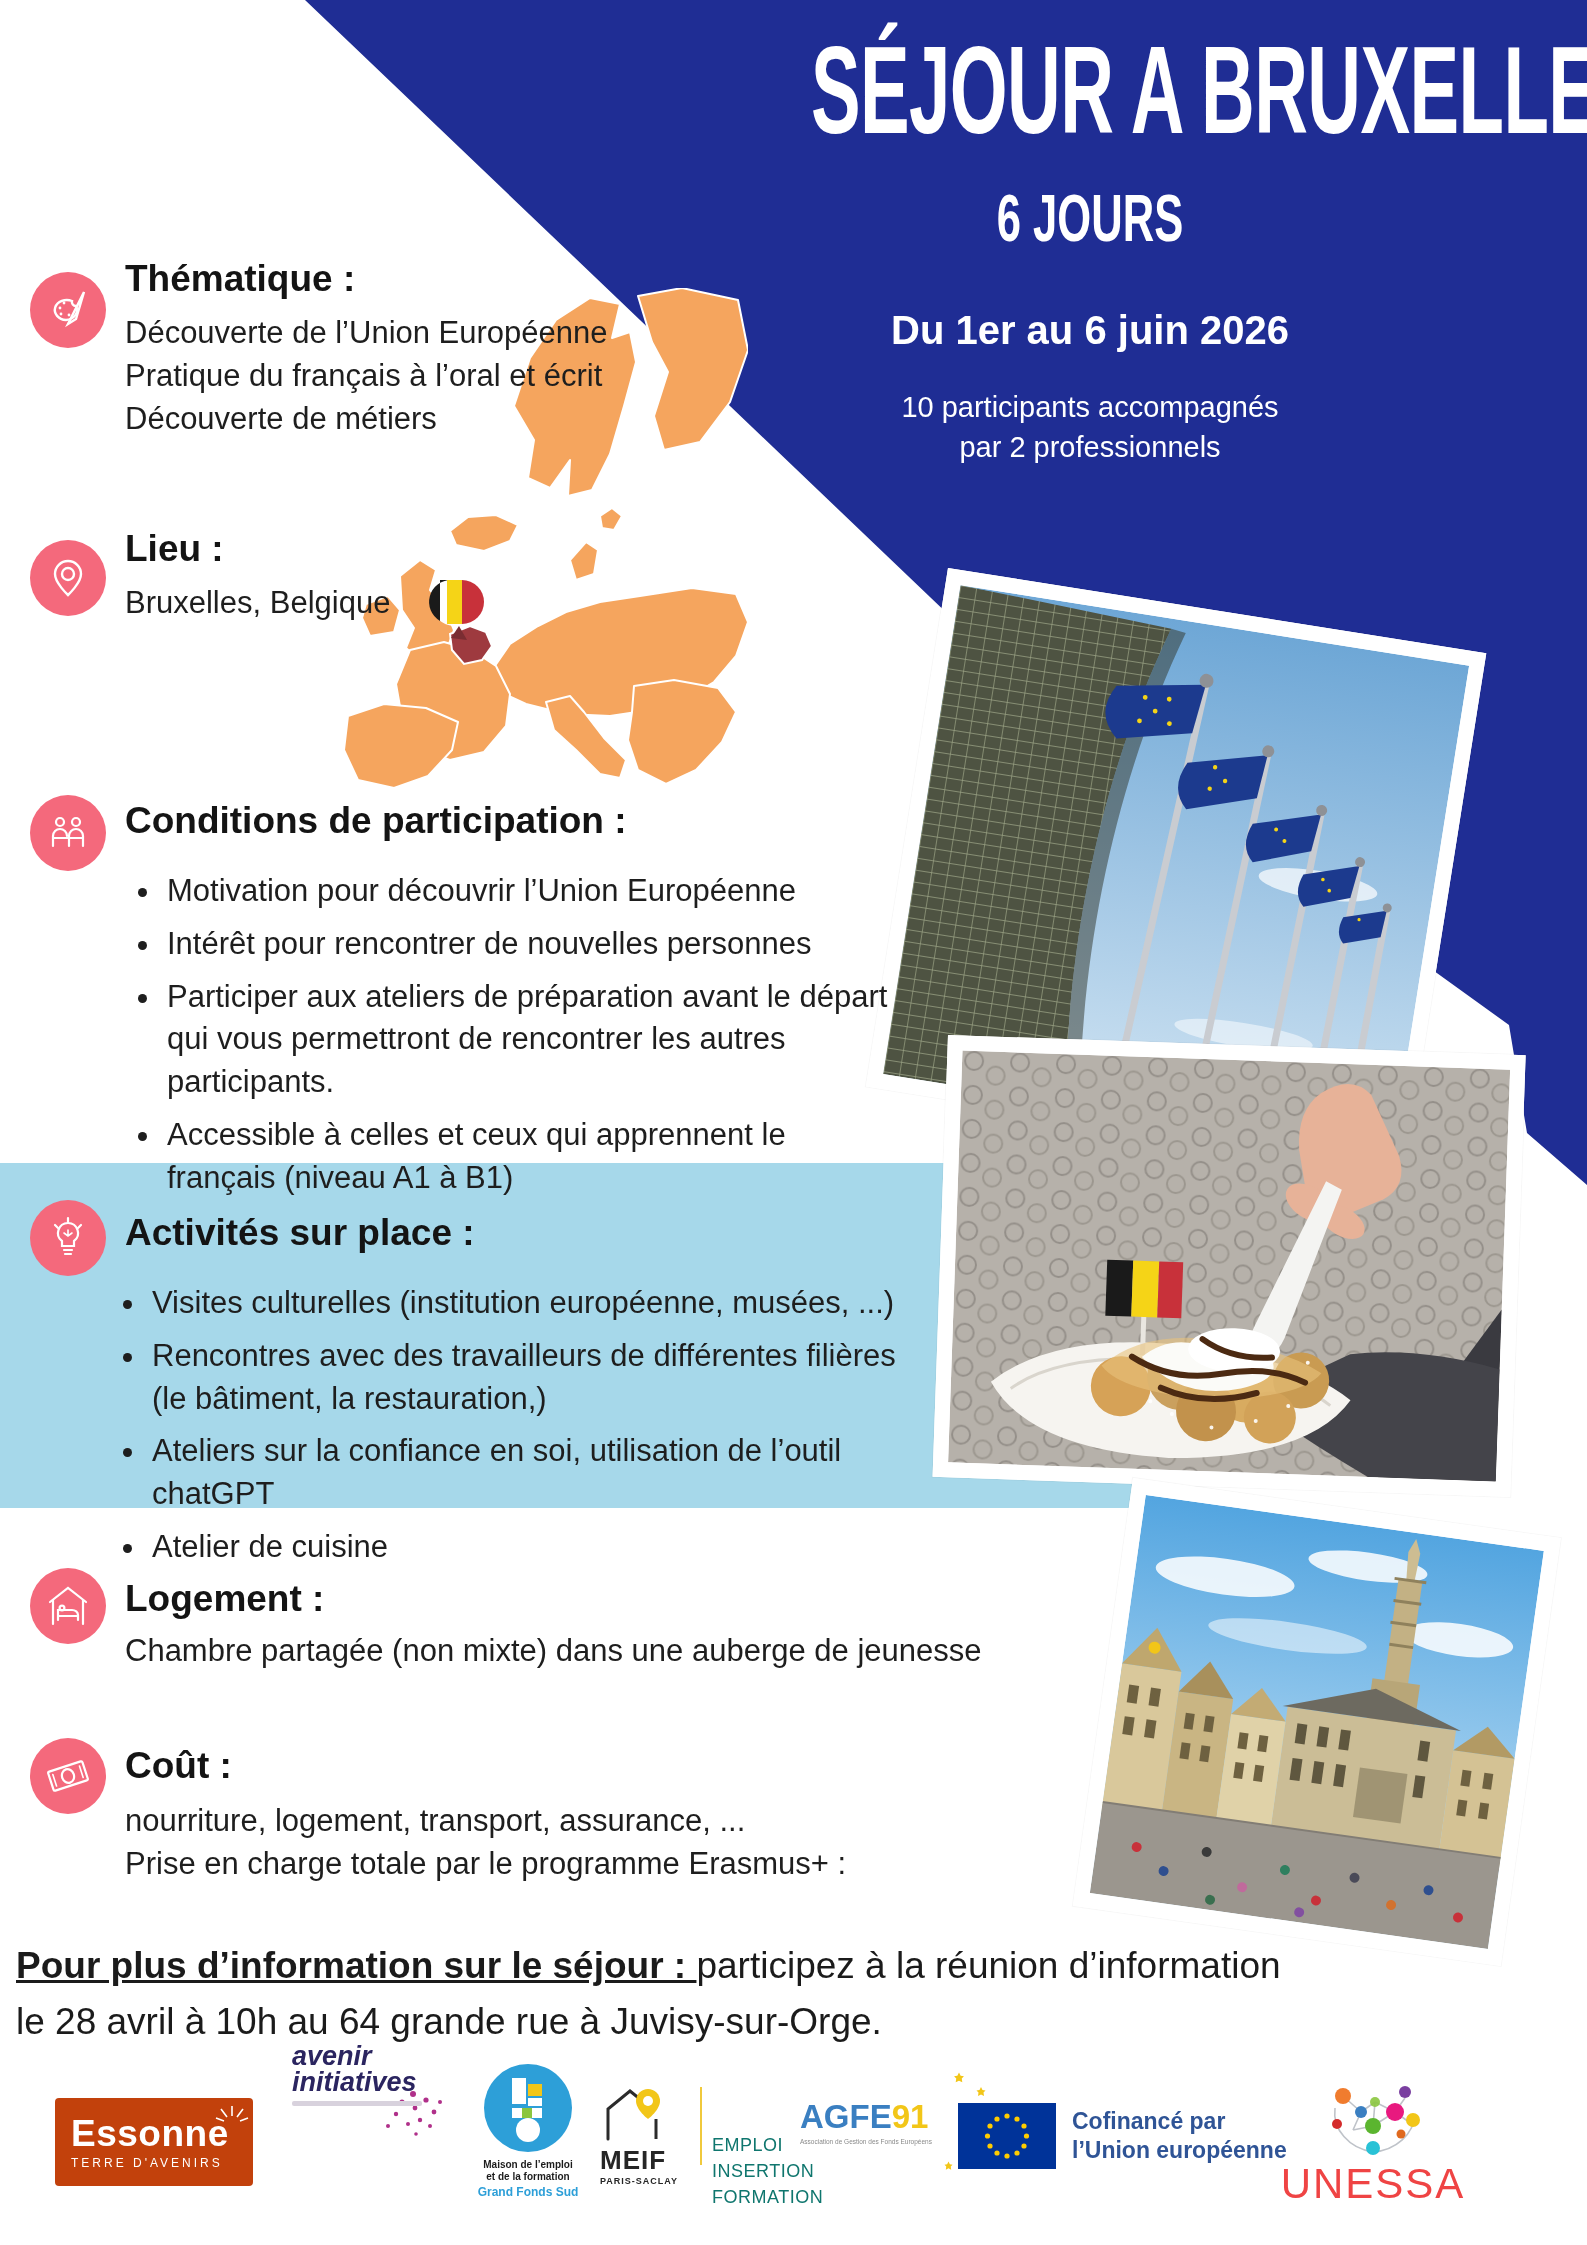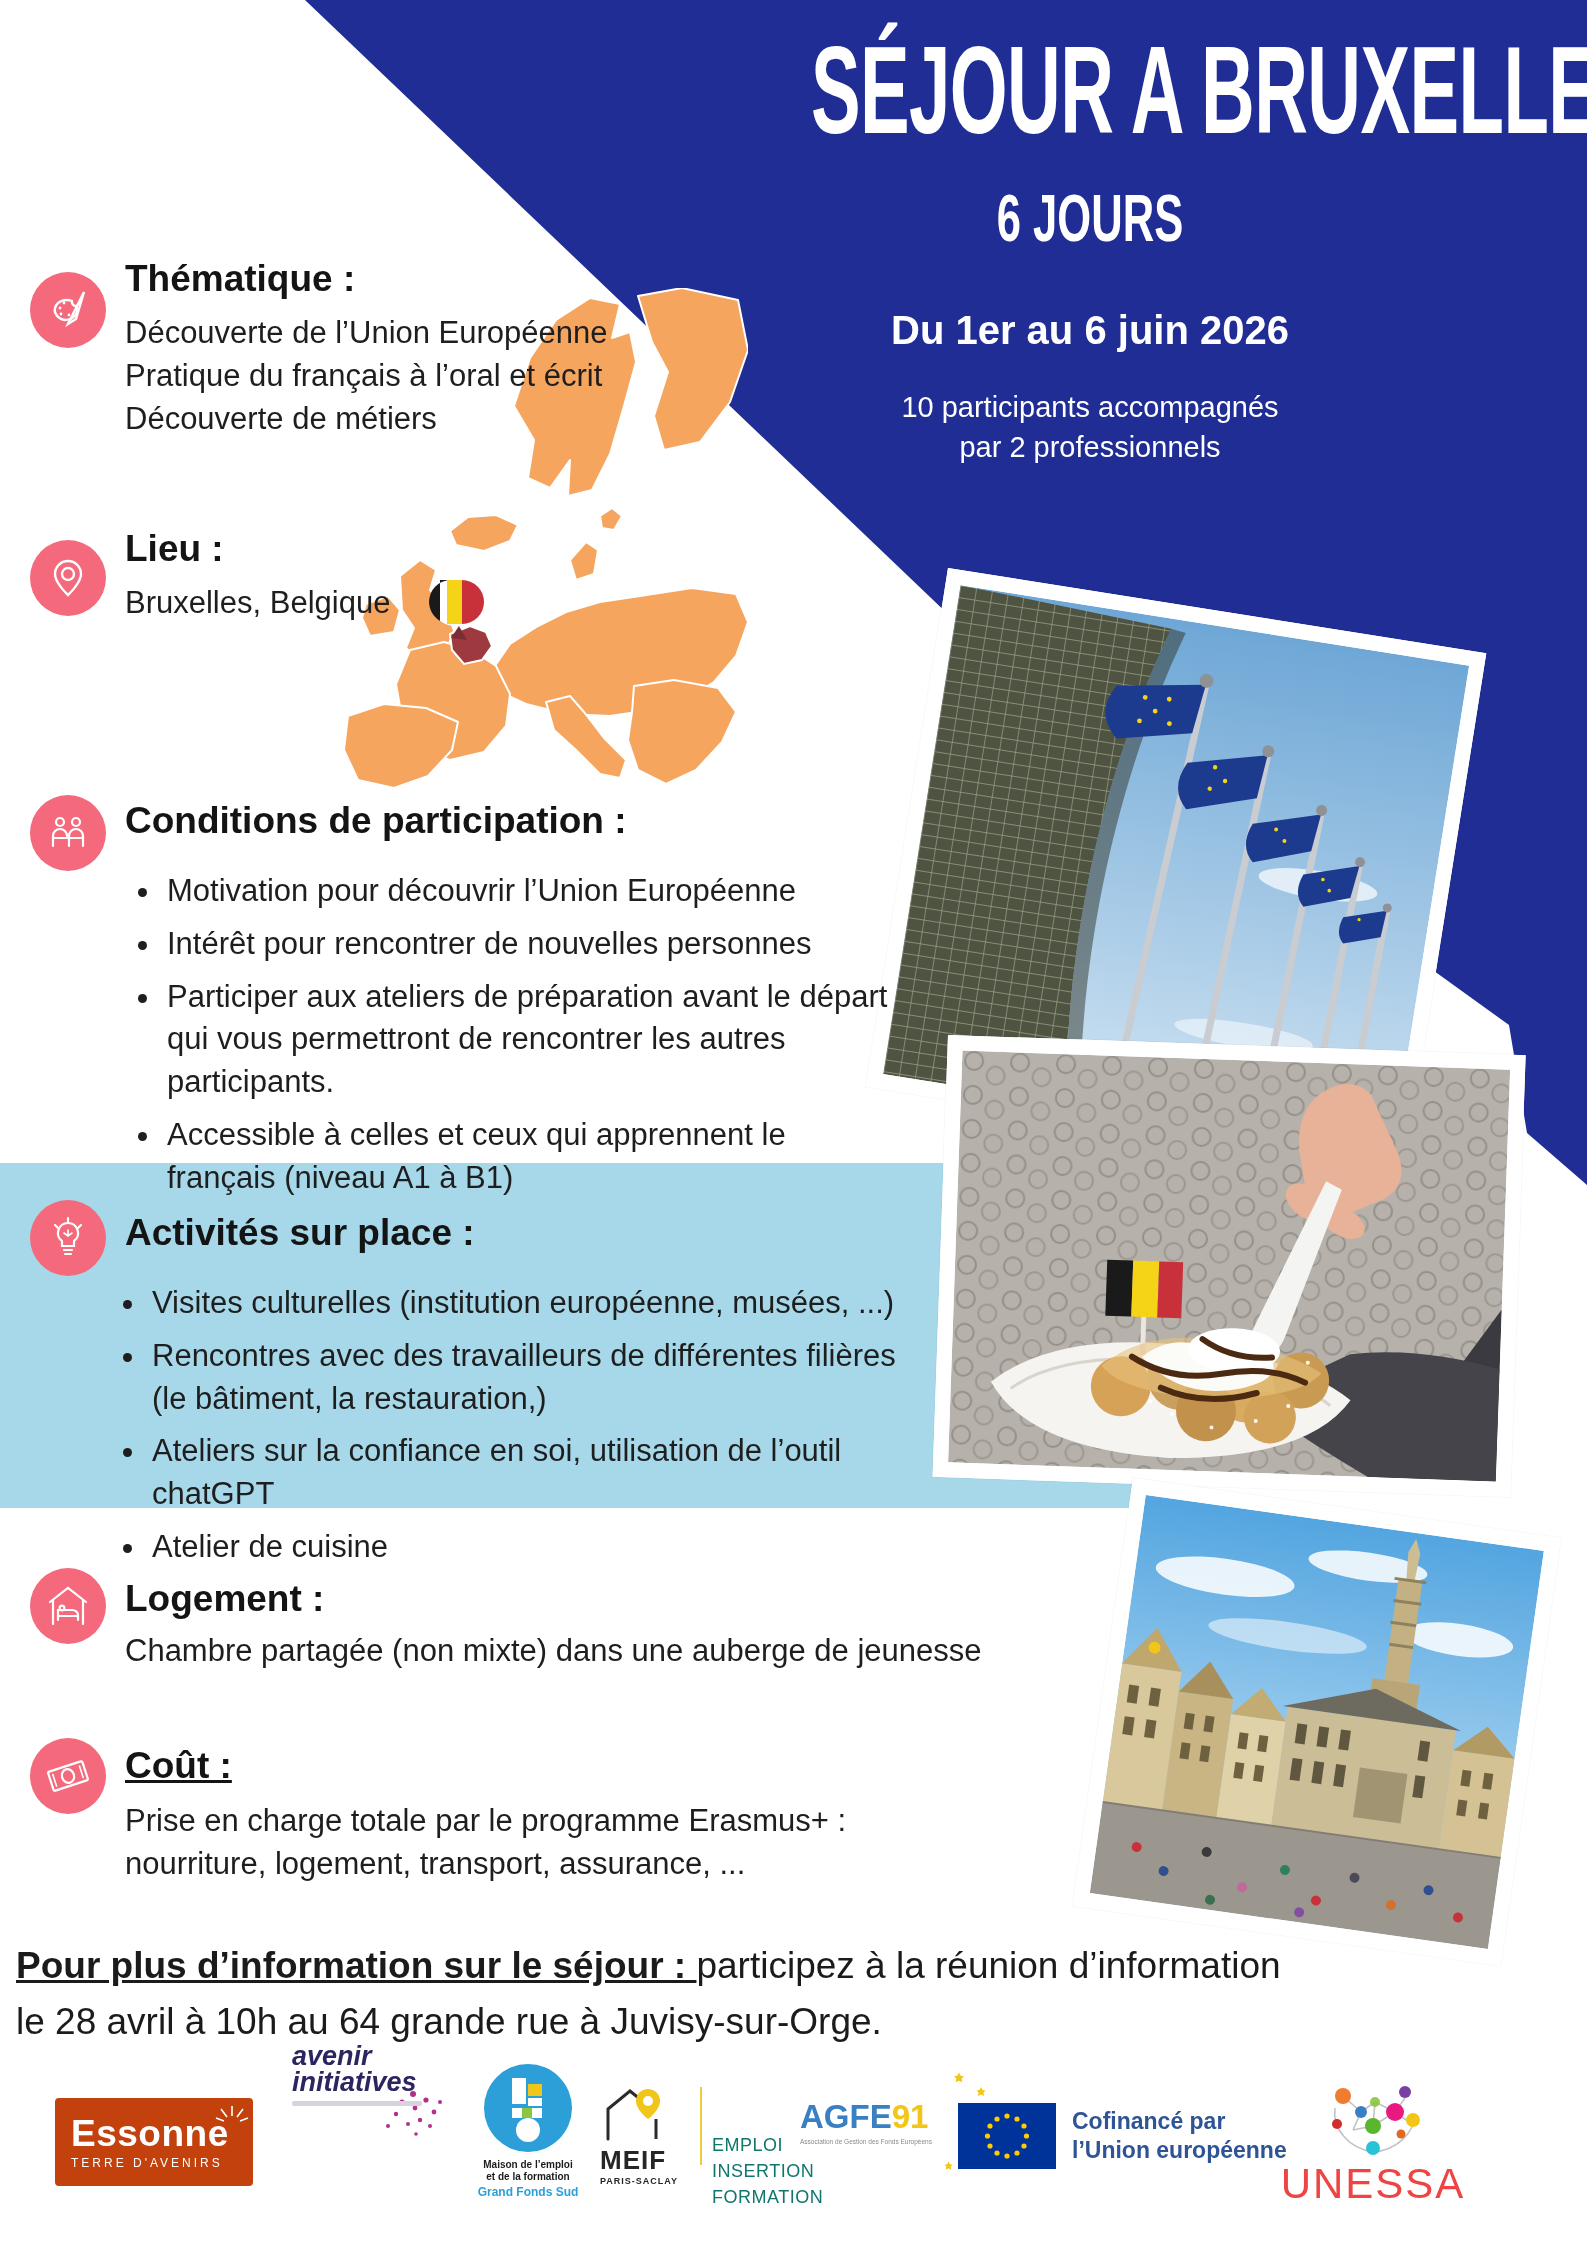--- a/index.html
+++ b/index.html
@@ -23,21 +23,21 @@
   .date-line{font-size:40px;font-weight:bold;margin-top:52px;}
   .participants{font-size:29px;line-height:1.38;margin-top:34px;}
   
   #activities-band{left:0;top:1163px;width:1158px;height:345px;background:#a6d8ea;z-index:1;}
   
   .icon-circle{width:76px;height:76px;border-radius:50%;background:#f4697c;z-index:3;
     display:flex;align-items:center;justify-content:center;}
   .icon-circle svg{display:block;}
   .sec-title{font-size:37px;font-weight:bold;color:#141414;z-index:3;}
   .sec-body{font-size:31px;color:#1e1e1e;line-height:1.38;z-index:3;}
-  .underline{text-decoration:underline;}
+  .underline{}
   ul.flyer-list{margin:0;padding:0 0 0 38px;}
   ul.flyer-list li{margin:0 0 10px 0;padding-left:4px;}
   
   .info-line{left:16px;top:1938px;width:1450px;font-size:37px;line-height:1.5;z-index:3;}
   .info-lead{font-weight:bold;text-decoration:underline;}
   
   .photo{background:#fff;border:15px solid #ffffff;box-shadow:0 0 0 1px rgba(0,0,0,0.03);z-index:2;}
   .photo svg{display:block;}
   #photo1{left:948px;top:568px;transform:rotate(9deg);transform-origin:top left;}
   #photo2{left:948px;top:1035px;transform:rotate(2deg);transform-origin:top left;}
@@ -203,22 +203,22 @@
   <svg width="50" height="50" viewBox="0 0 50 50" fill="none" stroke="#ffffff" stroke-width="2.2" stroke-linecap="round">
     <g transform="rotate(-18 25 25)">
       <rect x="7" y="15" width="36" height="20" rx="1.5"></rect>
       <ellipse cx="25" cy="25" rx="6" ry="7"></ellipse>
       <path d="M11,19 v12 M39,19 v12" stroke-width="1.6"></path>
     </g>
   </svg>
 </div>
 <div class="abs sec-title underline" style="left:125px;top:1745px;">Coût :</div>
 <div class="abs sec-body" style="left:125px;top:1800px;width:820px;">
+  <div>nourriture, logement, transport, assurance, ...</div>
   <div>Prise en charge totale par le programme Erasmus+ :</div>
-  <div>nourriture, logement, transport, assurance, ...</div>
 </div>
 
 <div id="photo1" class="abs photo">
   <svg width="515" height="495" viewBox="0 0 515 495">
     <defs>
       <linearGradient id="sky1" x1="0" y1="0" x2="0" y2="1">
         <stop offset="0" stop-color="#6ea7d6"></stop>
           <stop offset="1" stop-color="#cfe3f2"></stop>
       </linearGradient>
       <pattern id="fgrid" width="16" height="12" patternUnits="userSpaceOnUse">

